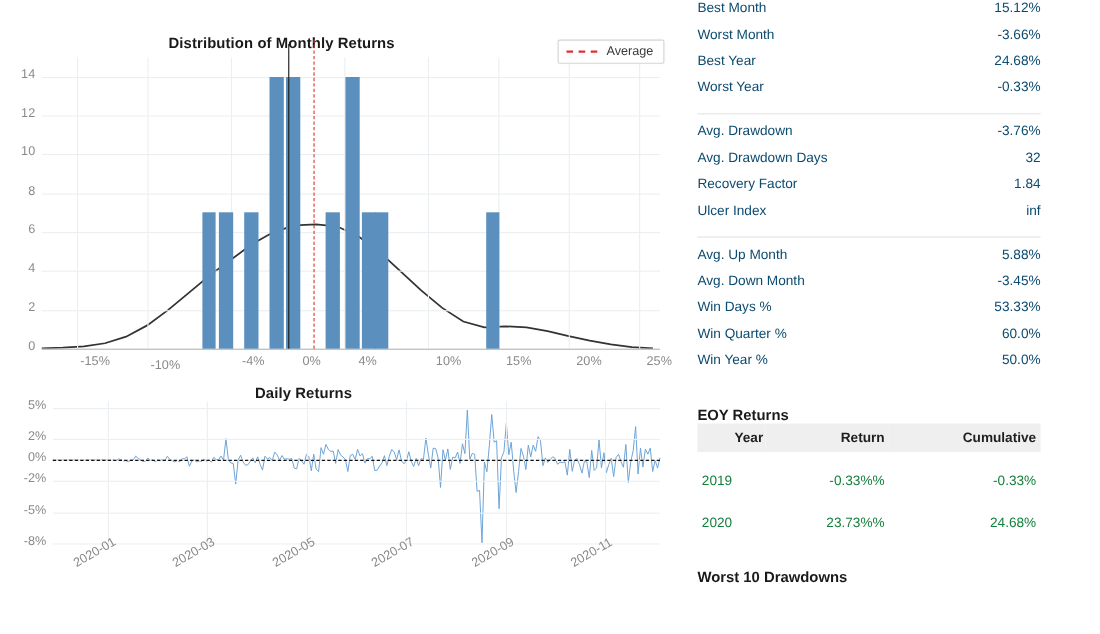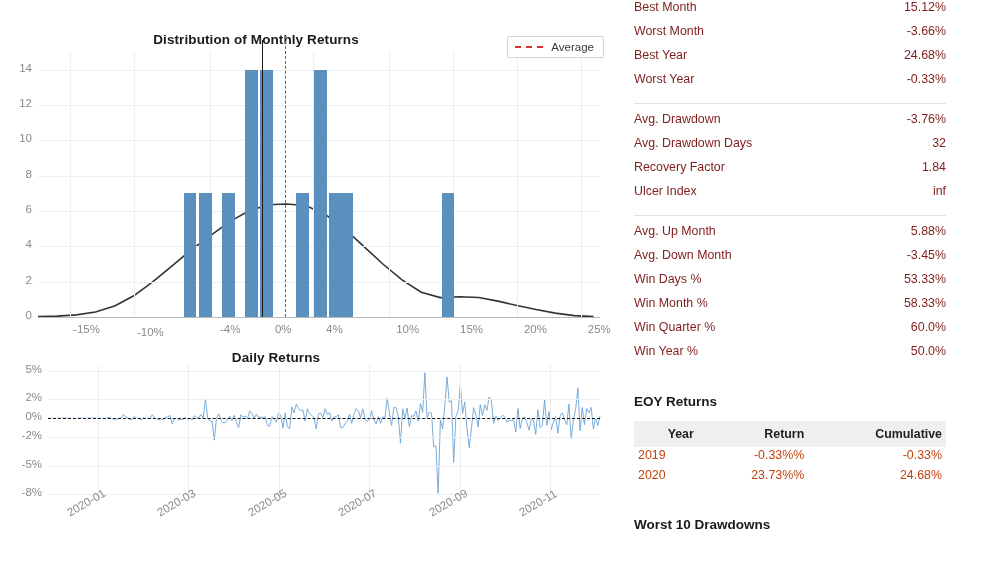--- a/index.html
+++ b/index.html
@@ -141,58 +141,58 @@
     width: 312px;
     height: 576px;
   }
 
   .stat-row {
     display: flex;
     justify-content: space-between;
     align-items: baseline;
     height: 24px;
     font-size: 12.4px;
-    color: #7f1d1d;
+    color: #0c4a6e;
   }
   .stat-key { text-align: left; }
   .stat-val { text-align: right; margin-left: 16px; }
 
   .stat-divider {
     height: 1px;
     background: #e3e3e3;
     margin: 7px 0 8px 0;
   }
   .stat-group { }
 
   .section-title {
     font-size: 13.5px;
     font-weight: bold;
     color: #1a1a1a;
     margin: 0;
   }
-  #eoy-title { margin-top: 26px; margin-bottom: 12px; }
+  #eoy-title { margin-top: 26px; }
   #dd-title  { margin-top: 30px; }
 
   table.eoy {
     border-collapse: collapse;
     width: 100%;
     font-size: 12.4px;
   }
   table.eoy thead th {
     background: #efefef;
     font-weight: bold;
     color: #1f1f1f;
     padding: 6px 2px 6px 4px;
     font-size: 12.4px;
   }
   table.eoy thead th.col-year { text-align: right; }
   table.eoy thead th.col-num  { text-align: right; padding-right: 4px; }
   table.eoy tbody td {
-    padding: 1px 2px 5px 4px;
-    color: #c2410c;
+    padding: 19px 2px 5px 4px;
+    color: #15803d;
   }
   table.eoy tbody td.col-year { text-align: left; }
   table.eoy tbody td.col-num  { text-align: right; padding-right: 4px; }
 </style>
 </head>
 <body>
 
 <div class="page">
 
   <div class="charts-col">
@@ -345,24 +345,20 @@
           </div>
           <div class="stat-row">
             <span class="stat-key">Avg. Down Month</span>
             <span class="stat-val">-3.45%</span>
           </div>
           <div class="stat-row">
             <span class="stat-key">Win Days %</span>
             <span class="stat-val">53.33%</span>
           </div>
           <div class="stat-row">
-            <span class="stat-key">Win Month %</span>
-            <span class="stat-val">58.33%</span>
-          </div>
-          <div class="stat-row">
             <span class="stat-key">Win Quarter %</span>
             <span class="stat-val">60.0%</span>
           </div>
           <div class="stat-row">
             <span class="stat-key">Win Year %</span>
             <span class="stat-val">50.0%</span>
           </div>
         </div>
       </div>
 

